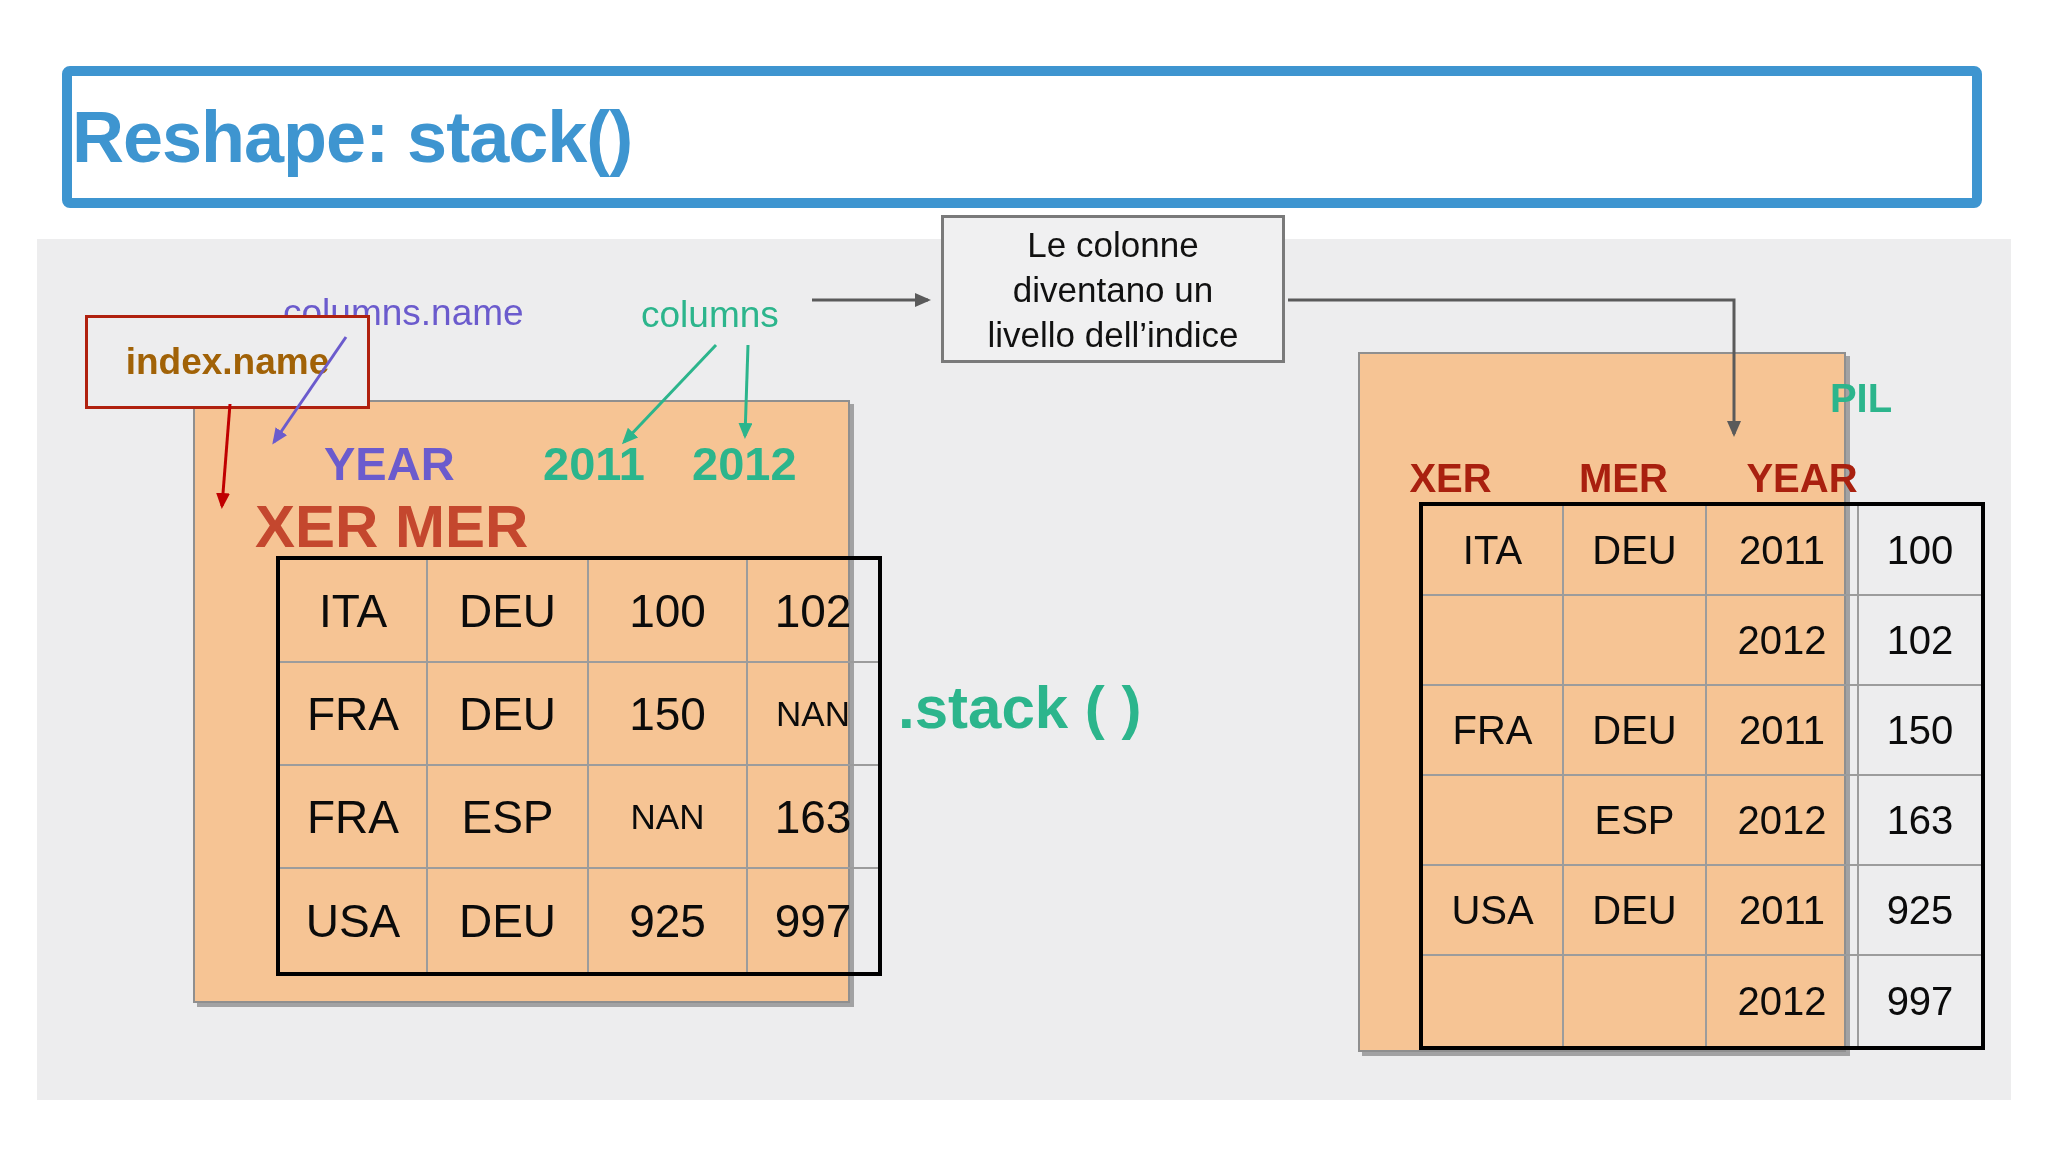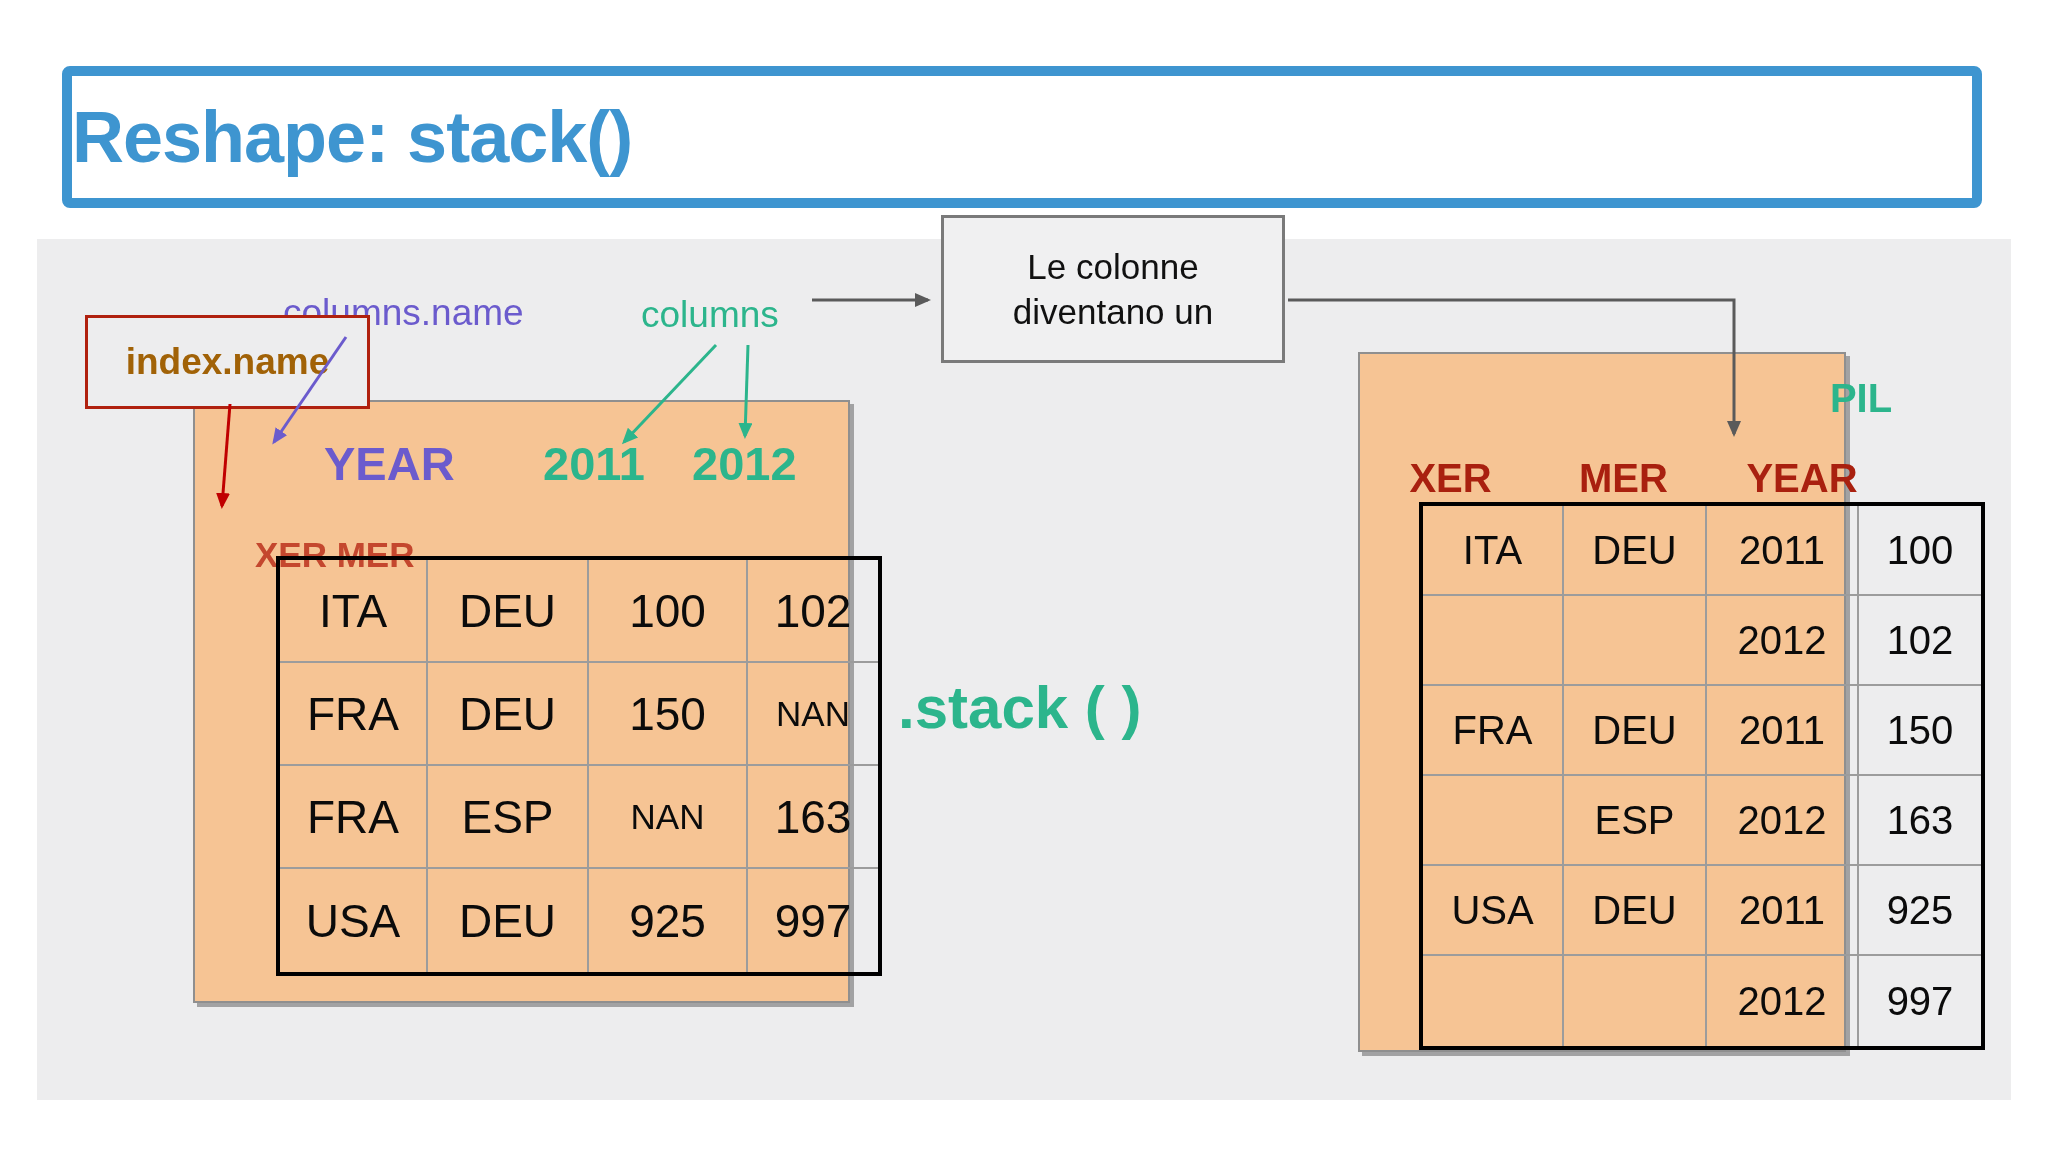--- a/index.html
+++ b/index.html
@@ -70,21 +70,21 @@
   .grid-left .cell.nan{font-size:35px;}
   
   .grid-right{left:20px;top:148px;grid-template-columns:141px 143px 152px 122px;grid-template-rows:repeat(6,90px);}
   .grid-right .cell{font-size:40px;}
   .grid-right .cell:nth-child(4n){border-right:none;}
   .grid-right .cell:nth-child(n+21){border-bottom:none;}
   
   .year-label{position:absolute;left:129px;top:34px;font-size:47px;font-weight:bold;color:#6B5BCD;}
   .y2011{position:absolute;left:348px;top:34px;font-size:47px;font-weight:bold;color:#2CB58C;}
   .y2012{position:absolute;left:497px;top:34px;font-size:47px;font-weight:bold;color:#2CB58C;}
-  .xer-mer{position:absolute;left:60px;top:90px;font-size:35px;font-weight:bold;color:#C4472E;white-space:nowrap;margin-top:43px;}
+  .xer-mer{position:absolute;left:60px;top:90px;font-size:60px;font-weight:bold;color:#C4472E;white-space:nowrap;}
   
   .pil-label{position:absolute;left:440px;top:22px;width:122px;text-align:center;font-size:40px;font-weight:bold;color:#2CB58C;}
   .right-headers{
     position:absolute;left:20px;top:100px;display:grid;
     grid-template-columns:141px 143px 152px 122px;height:48px;gap:31px;
   }
   .right-headers div{
     display:flex;align-items:center;justify-content:center;
     font-size:40px;font-weight:bold;color:#A9200F;
   }
@@ -103,20 +103,21 @@
 <div class="lbl lbl-columns-name">columns.name</div>
 <div class="lbl lbl-columns">columns</div>
 
 <div class="index-box">
   <span>index.name</span>
 </div>
 
 <div class="info-box">
   <div>Le colonne</div>
   <div>diventano un</div>
+  <div>livello dell’indice</div>
 </div>
 
 <div class="stack-call">.stack ( )</div>
 
 <div class="df df-left">
   <div class="year-label">YEAR</div>
   <div class="y2011">2011</div>
   <div class="y2012">2012</div>
   <div class="xer-mer">XER MER</div>
   <div class="grid grid-left">

